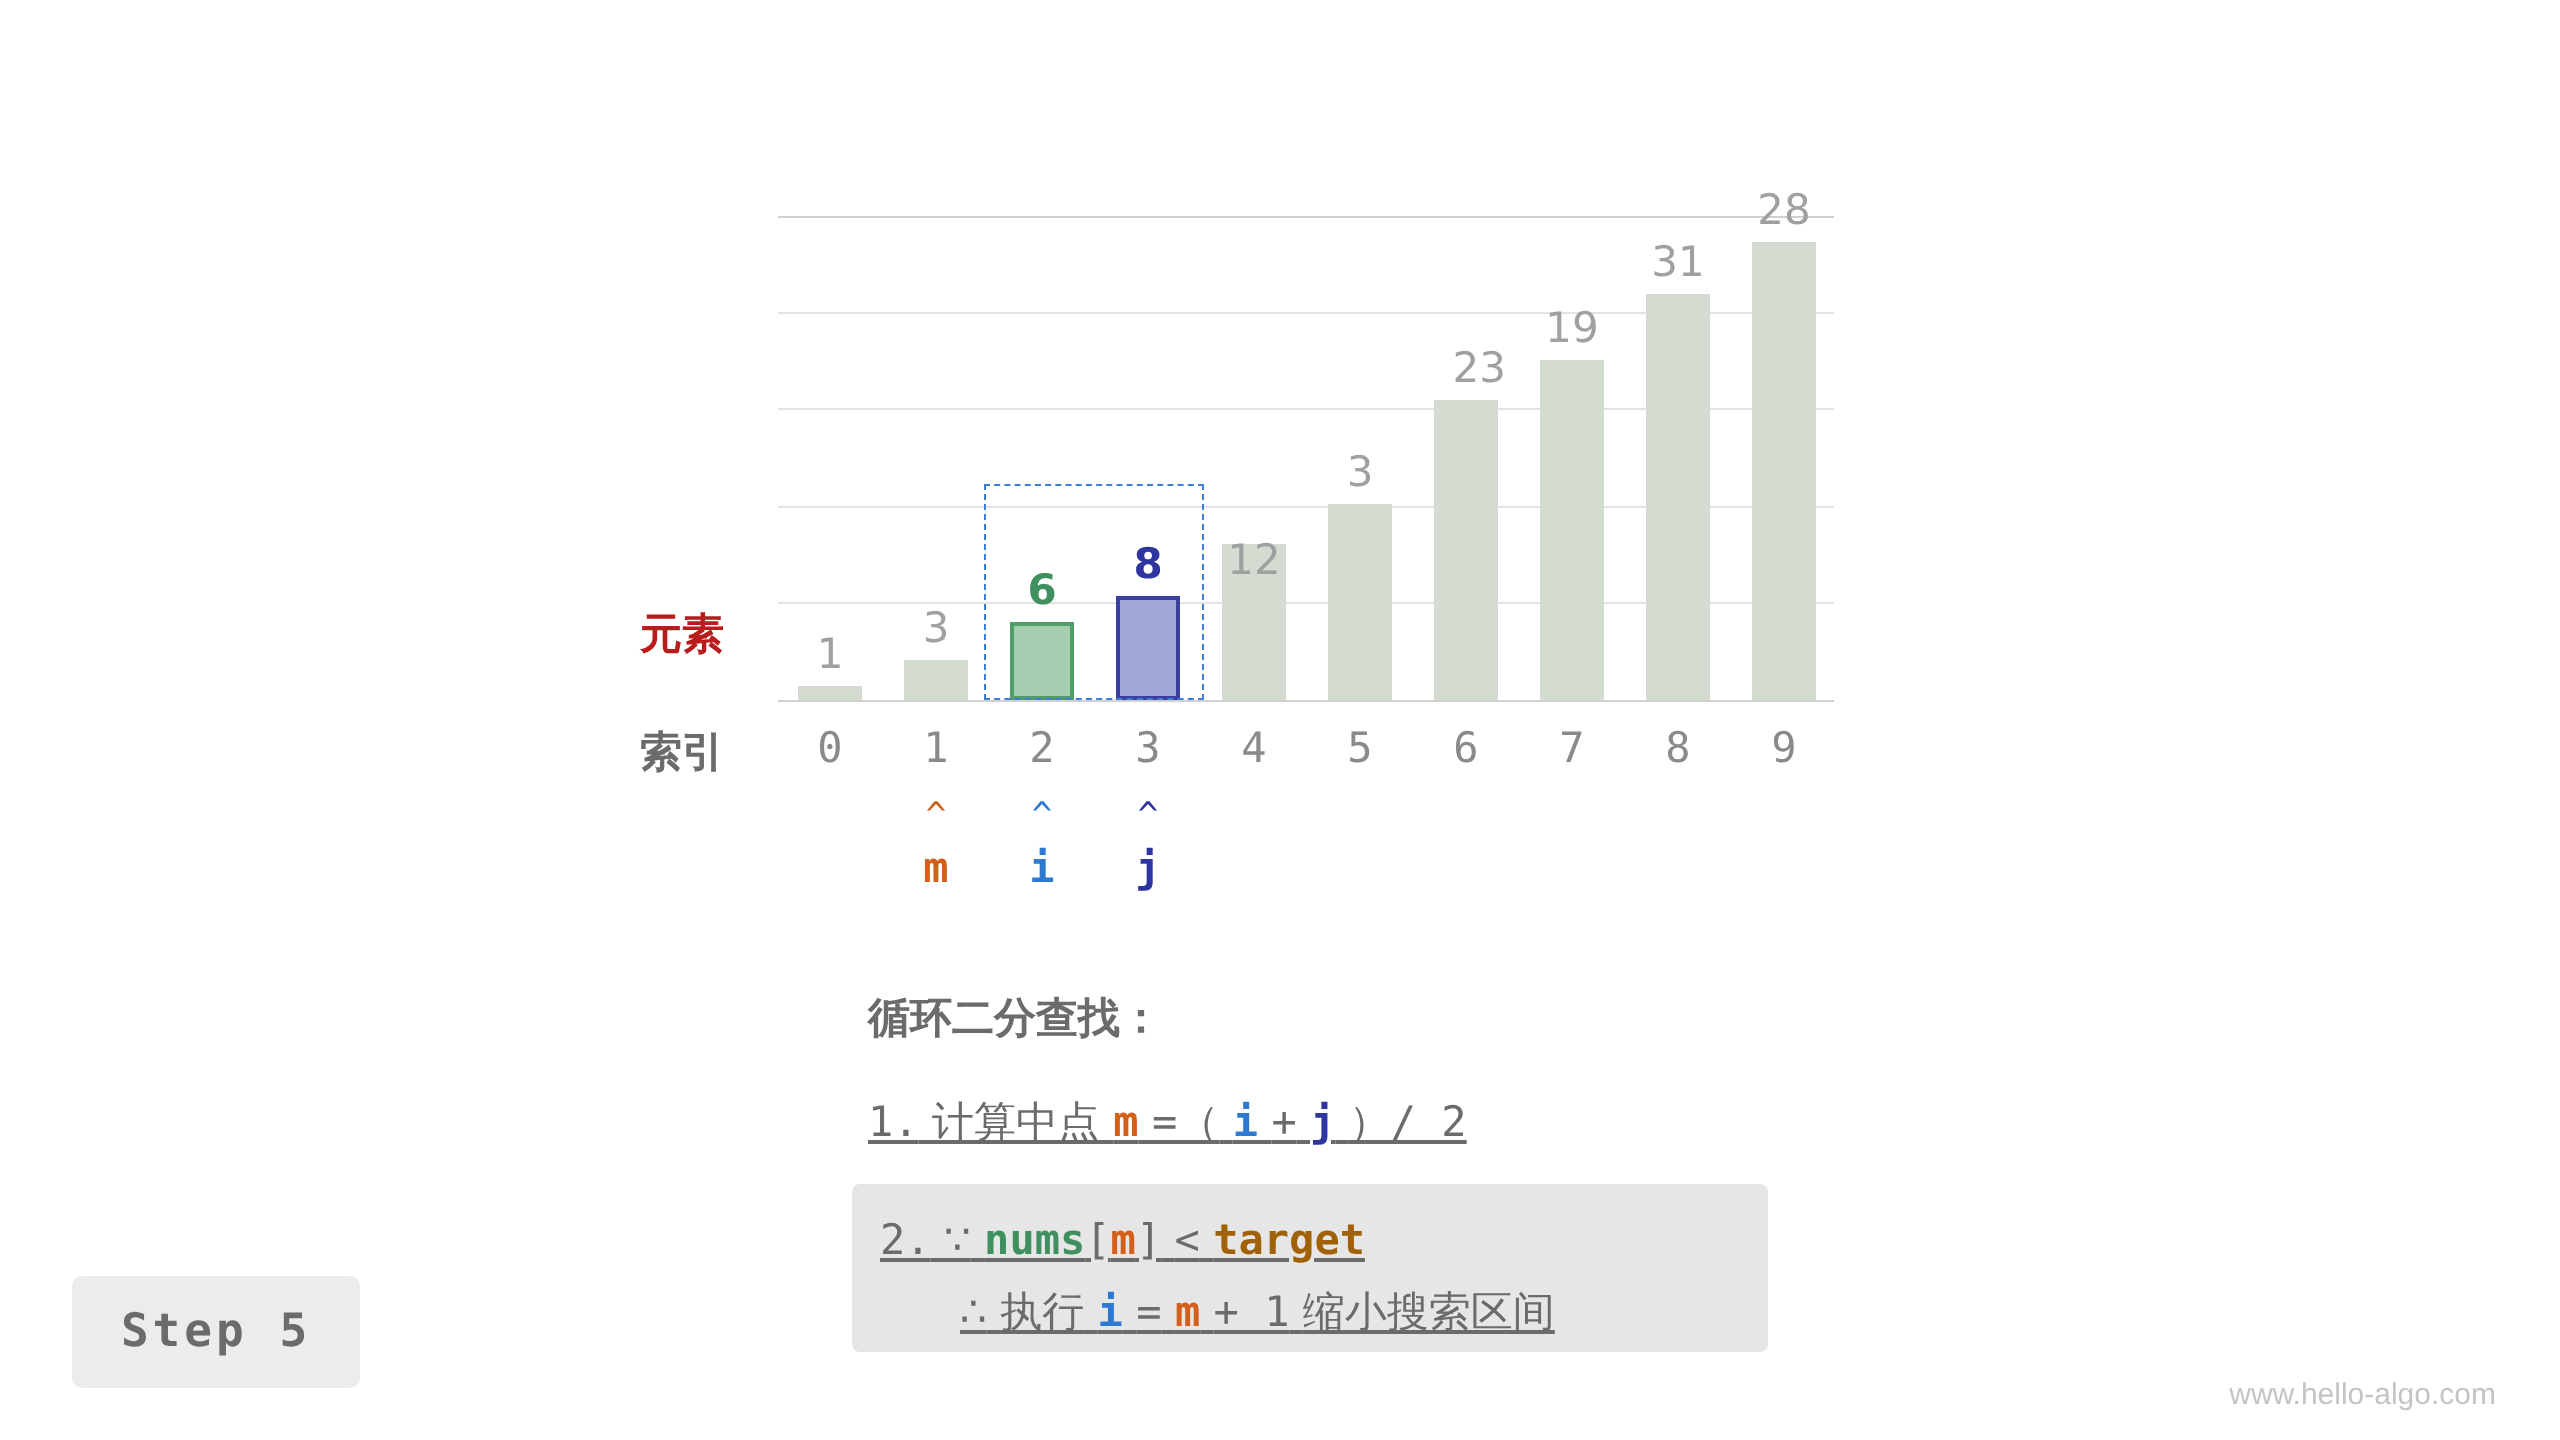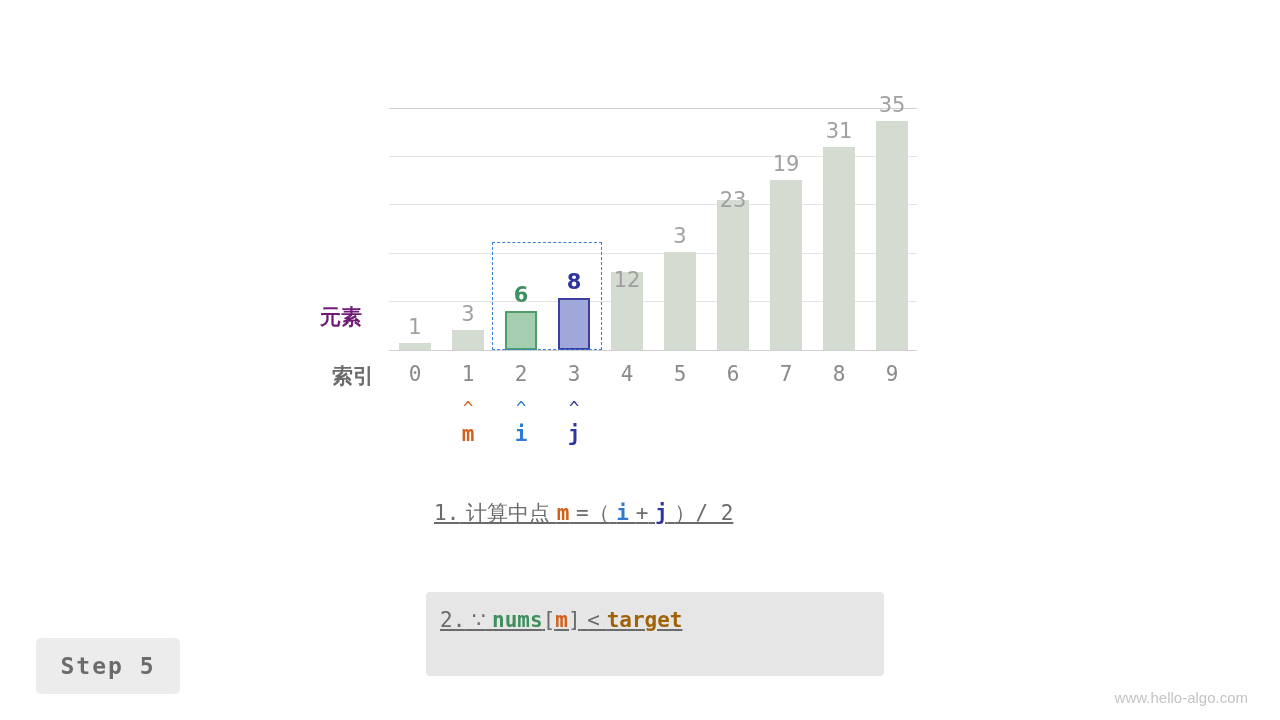--- a/index.html
+++ b/index.html
@@ -89,30 +89,29 @@
     font-size: 21px;
     color: #8a8a8a;
     font-family: "DejaVu Sans Mono", "Liberation Mono", monospace;
   }
   #label-element {
     position: absolute;
     left: 320px;
     top: 303px;
     font-size: 21px;
     font-weight: bold;
-    color: #701a75;
+    color: #b91c1c;
   }
   #label-index {
     position: absolute;
     left: 320px;
     top: 362px;
     font-size: 21px;
     font-weight: bold;
     color: #6b6b6b;
-    margin-left: 12px;
   }
 
   
   .caret {
     position: absolute;
     width: 20px;
     text-align: center;
     font-size: 17px;
     font-family: "DejaVu Sans Mono", "Liberation Mono", monospace;
   }
@@ -245,35 +244,36 @@
     <div class="index-label" style="left: 819px;">8</div>
     <div class="index-label" style="left: 872px;">9</div>
   </div>
 <div id="value-labels">
     <div class="bar-value" style="left: 395px; top: 315px;">1</div>
     <div class="bar-value" style="left: 448px; top: 302px;">3</div>
     <div class="bar-value green" style="left: 501px; top: 283px;">6</div>
     <div class="bar-value blue" style="left: 554px; top: 270px;">8</div>
     <div class="bar-value" style="left: 607px; top: 244px; margin-top: 24px;">12</div>
     <div class="bar-value" style="left: 660px; top: 224px;">3</div>
-    <div class="bar-value" style="left: 713px; top: 188px;">23</div>
+    <div class="bar-value" style="left: 713px; top: 172px; text-align: right;">23</div>
     <div class="bar-value" style="left: 766px; top: 152px;">19</div>
     <div class="bar-value" style="left: 819px; top: 119px;">31</div>
-    <div class="bar-value" style="left: 872px; top: 93px;">35</div>
+    <div class="bar-value" style="left: 872px; top: 93px;">28</div>
   </div>
 <div id="pointer-layer">
     <div class="caret ptr-m" style="left: 458px; top: 398px;">^</div>
     <div class="ptr-name ptr-m" style="left: 458px; top: 422px;">m</div>
     <div class="caret ptr-i" style="left: 511px; top: 398px;">^</div>
     <div class="ptr-name ptr-i" style="left: 511px; top: 422px;">i</div>
     <div class="caret ptr-j" style="left: 564px; top: 398px;">^</div>
     <div class="ptr-name ptr-j" style="left: 564px; top: 422px;">j</div>
   </div>
 
 <div id="caption">
+  <div id="caption-title">循环二分查找：</div>
 
   <div class="step-line">
     <span class="mono">1.</span>
     <span>计算中点</span>
     <span class="mono c-m">m</span>
     <span class="mono">=（</span>
     <span class="mono c-i">i</span>
     <span class="mono">+</span>
     <span class="mono c-j">j</span>
     <span class="mono">）/ 2</span>
@@ -282,16 +282,25 @@
 
 <div id="step2-box"></div>
 <div id="step2-text">
   <div class="step-line">
     <span class="mono">2.</span>
     <span>∵</span>
     <span class="mono c-nums">nums</span><span class="mono">[</span><span class="mono c-m">m</span><span class="mono">]</span>
     <span class="mono">&lt;</span>
     <span class="mono c-target">target</span>
   </div>
+  <div class="step-line" style="padding-left:40px;">
+    <span>∴</span>
+    <span>执行</span>
+    <span class="mono c-i">i</span>
+    <span class="mono">=</span>
+    <span class="mono c-m">m</span>
+    <span class="mono">+ 1</span>
+    <span>缩小搜索区间</span>
+  </div>
 </div>
 
 <div id="step-badge">Step 5</div>
 <div id="watermark">www.hello-algo.com</div>
 
 </body></html>

